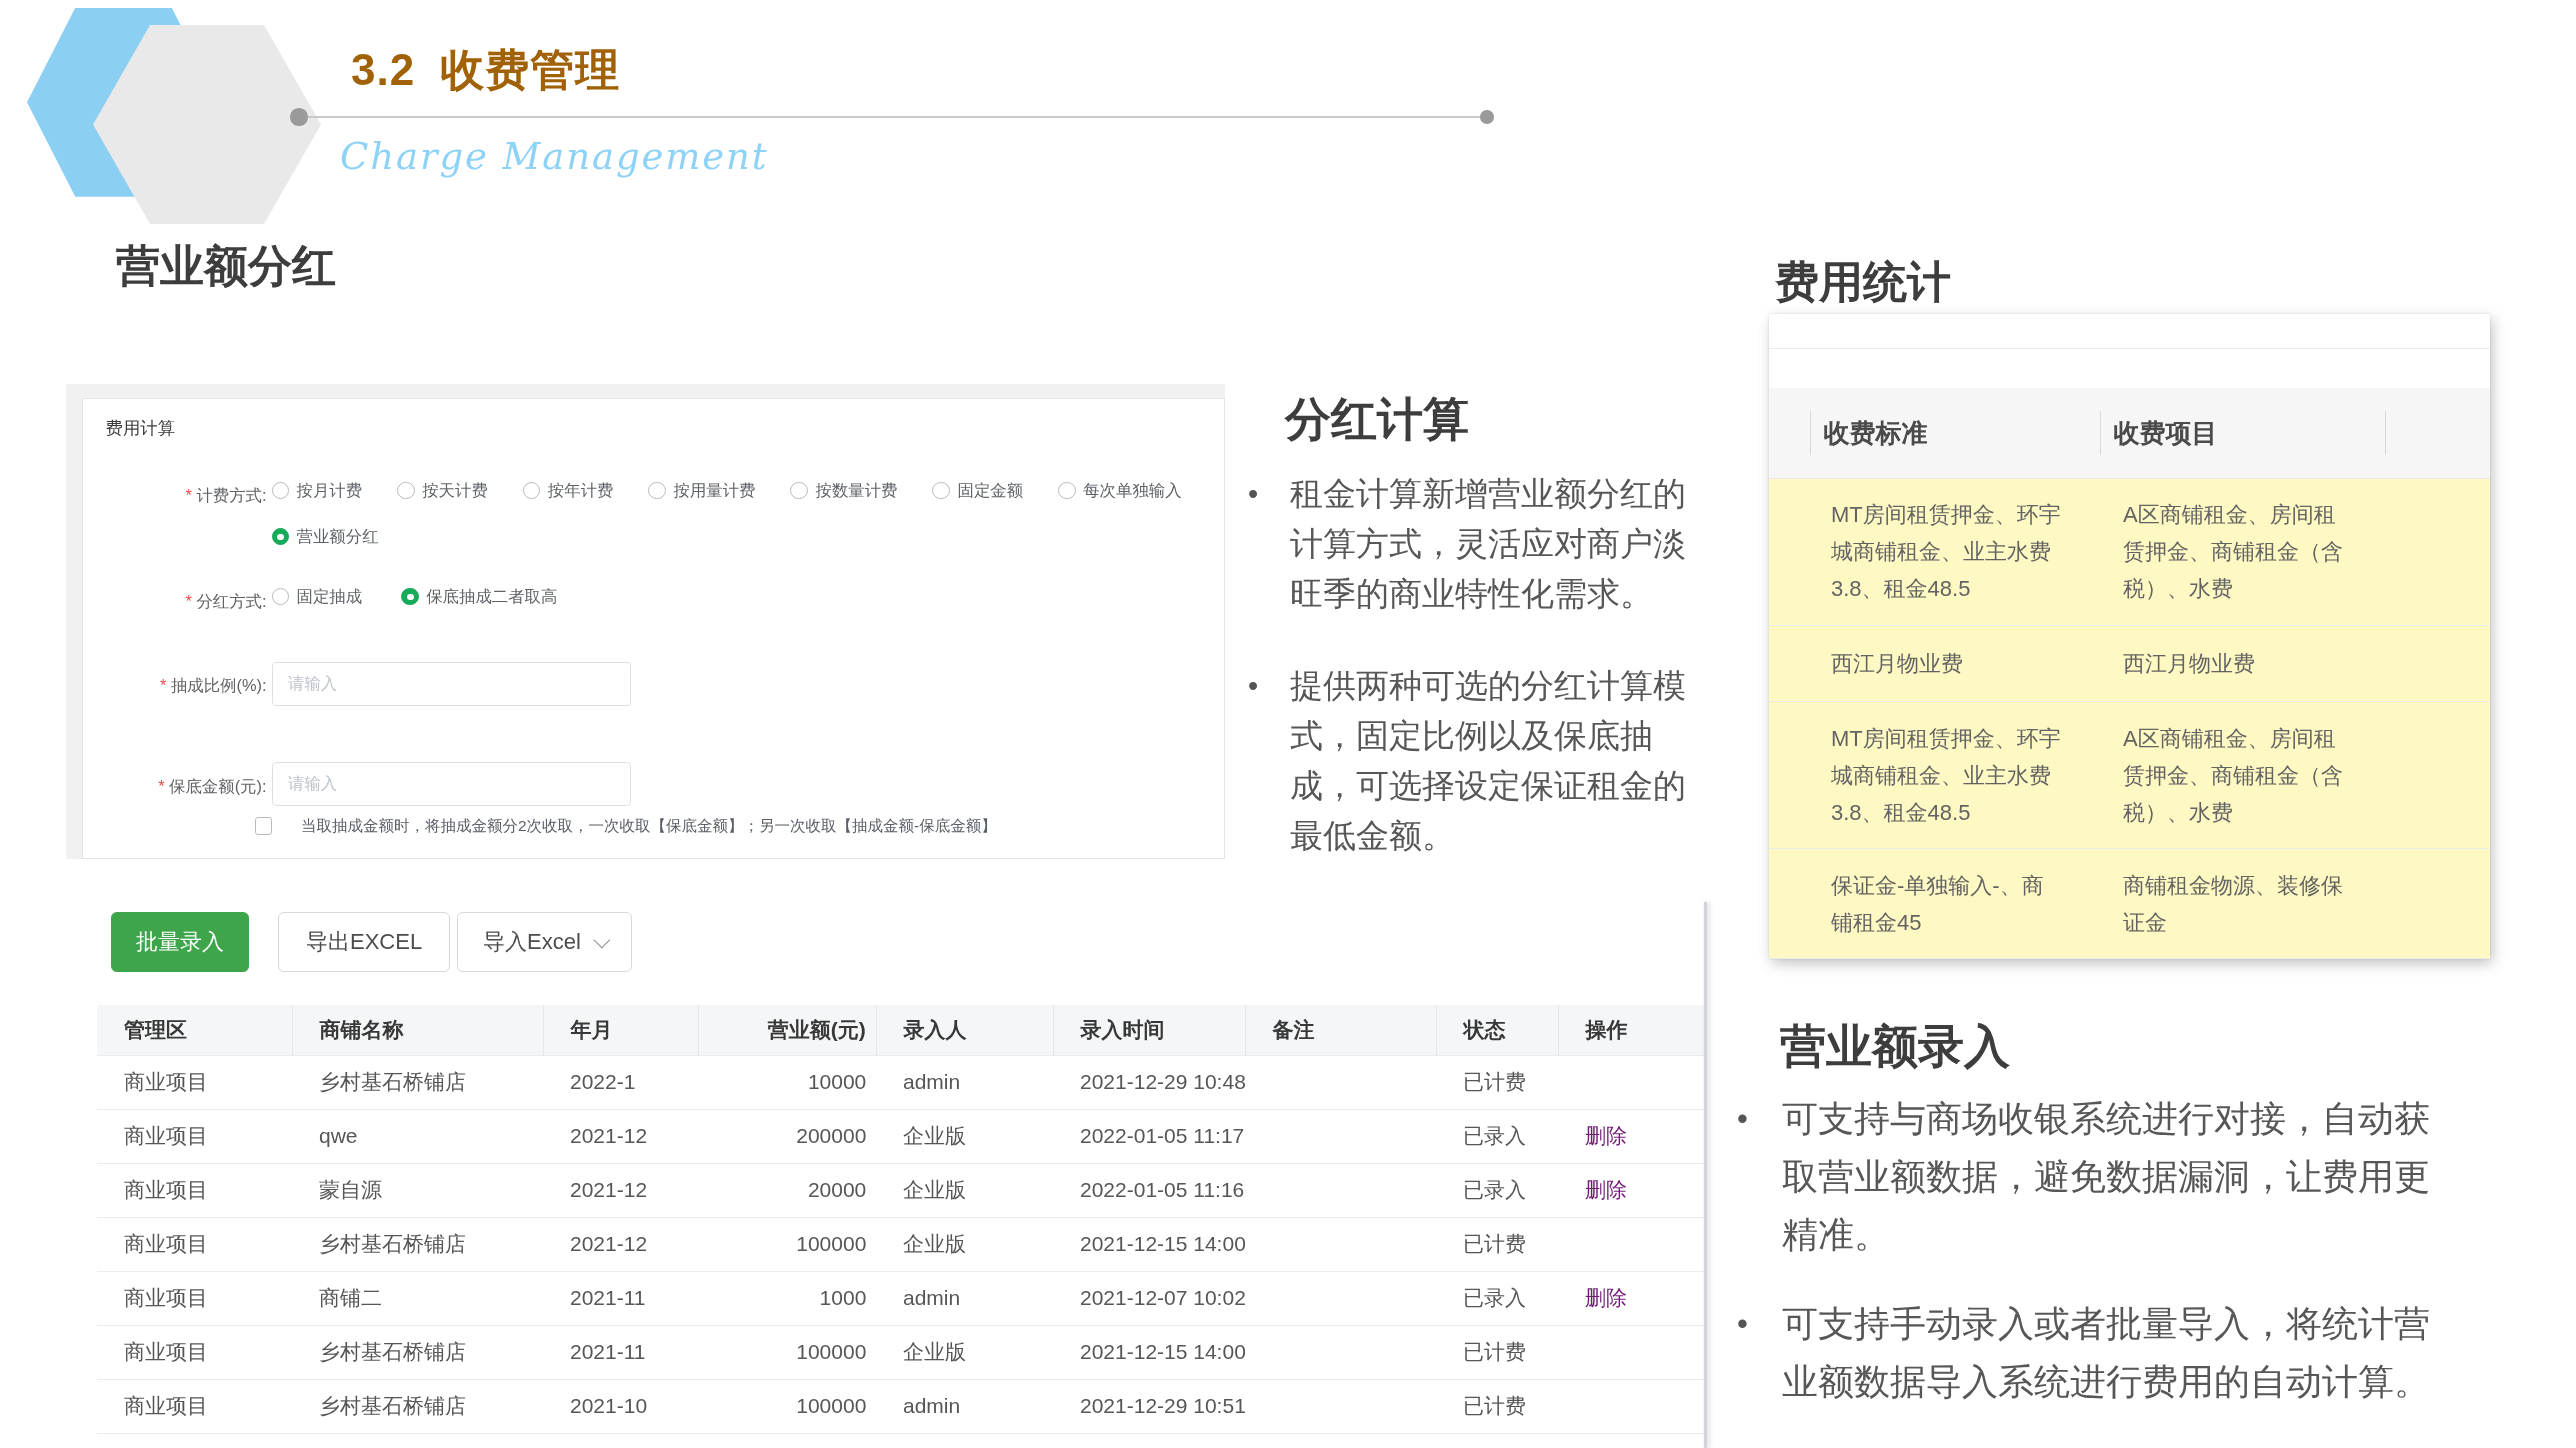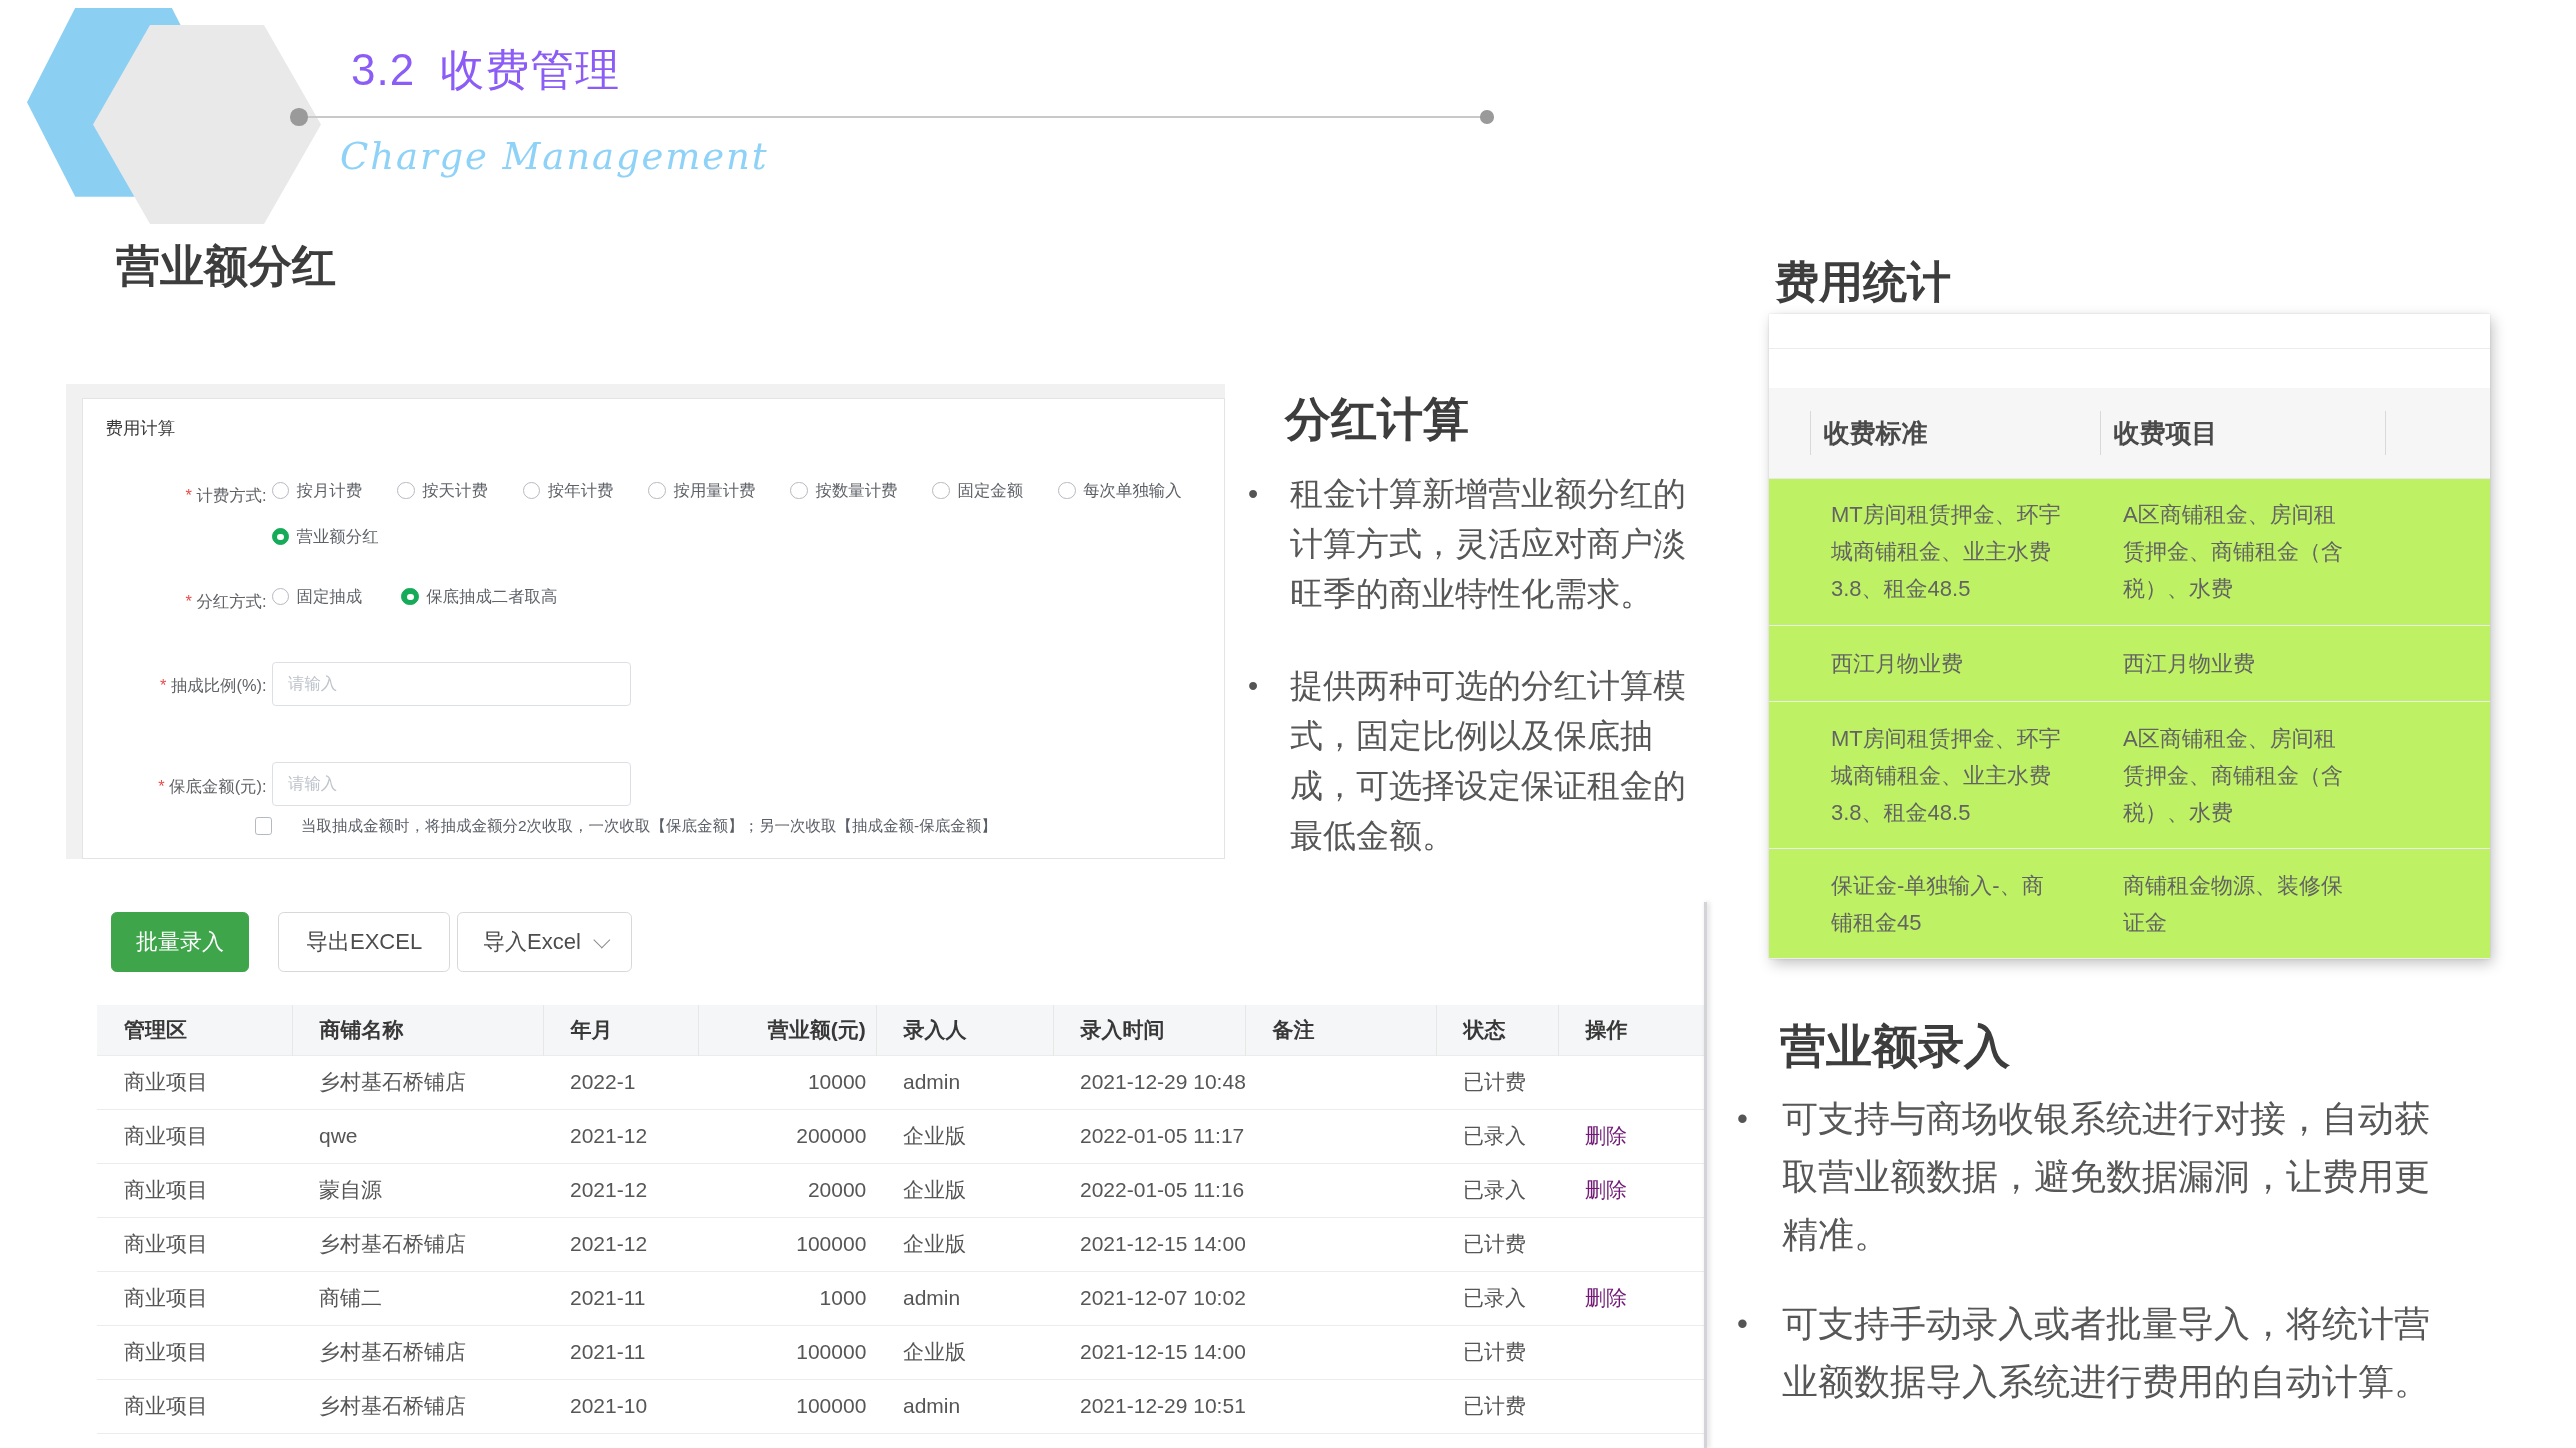--- a/index.html
+++ b/index.html
@@ -7,22 +7,22 @@
   #root {
     position:relative; width:2576px; height:1449px; overflow:hidden;
     background:#ffffff; font-family:"Liberation Sans", sans-serif; color:#444;
   }
   
   .hex { position:absolute; }
   .hex-blue { left:27px; top:7.7px; width:193px; height:189px; background:#8bcff2;
     clip-path:polygon(25% 0,75% 0,100% 50%,75% 100%,25% 100%,0% 50%); }
   .hex-gray { left:93px; top:25px; width:228px; height:199px; background:#e9e9e9;
     clip-path:polygon(25% 0,75% 0,100% 50%,75% 100%,25% 100%,0% 50%); }
-  .page-title { position:absolute; left:351px; top:41px; font-size:44px; font-weight:400;
-    color:#8b5cf6; letter-spacing:1px; white-space:nowrap; }
+  .page-title { position:absolute; left:351px; top:41px; font-size:44px; font-weight:700;
+    color:#a16207; letter-spacing:1px; white-space:nowrap; }
   .page-title .num { margin-right:25px; }
   .header-rule { position:absolute; left:296px; top:116px; width:1194px; height:1.9px; background:#c9c9c9; }
   .header-rule::before { content:""; position:absolute; left:-5.8px; top:-7.7px; width:17.4px; height:17.4px;
     border-radius:50%; background:#9a9a9a; }
   .header-rule::after { content:""; position:absolute; right:-3.9px; top:-5.8px; width:13.5px; height:13.5px;
     border-radius:50%; background:#9a9a9a; }
   .subtitle { position:absolute; left:340px; top:135px; font-size:37px; font-style:italic;
     color:#8ed2f8; font-family:"DejaVu Serif", serif; letter-spacing:1.9px; }
 
   
@@ -59,21 +59,21 @@
   .bullets li { position:relative; color:#575757; }
   .bullets li::before { content:"•"; position:absolute; left:0; top:0; color:#555; }
   .bullets-mid { left:1248px; top:469px; width:466px; }
   .bullets-mid li { padding-left:42px; font-size:33px; line-height:50px; margin-bottom:42px; }
   .bullets-mid li::before { font-size:29px; }
   .bullets-entry { left:1737px; top:1090px; width:717px; }
   .bullets-entry li { padding-left:45px; font-size:36px; line-height:58px; margin-bottom:31px; }
   .bullets-entry li::before { font-size:31px; }
 
   
-  .stats-card { position:absolute; left:1769px; top:314px; width:721px; background:#bef264;
+  .stats-card { position:absolute; left:1769px; top:314px; width:721px; background:#fef9c3;
     box-shadow:2.9px 4.8px 13.5px rgba(0,0,0,.25), 0 0 1.9px rgba(0,0,0,.12); overflow:hidden; }
   .stats-top { height:35px; border-bottom:1px solid #ececec; background:#fff; }
   .stats-gap { height:39px; background:#fff; }
   .stats-head { display:flex; align-items:center; background:#f6f6f6; height:91px;
     font-size:26px; font-weight:bold; color:#4a4a4a; border-bottom:1px solid #e8e8e8; }
   .hcell { border-left:1px solid #d9d9d9; padding-left:12.6px; height:44px; line-height:44px; white-space:nowrap; }
   .hcell1 { margin-left:41px; width:290px; }
   .hcell2 { width:285px; }
   .hcell3 { flex:1; }
   .stats-row { display:grid; grid-template-columns:232px 222px; column-gap:60px;

